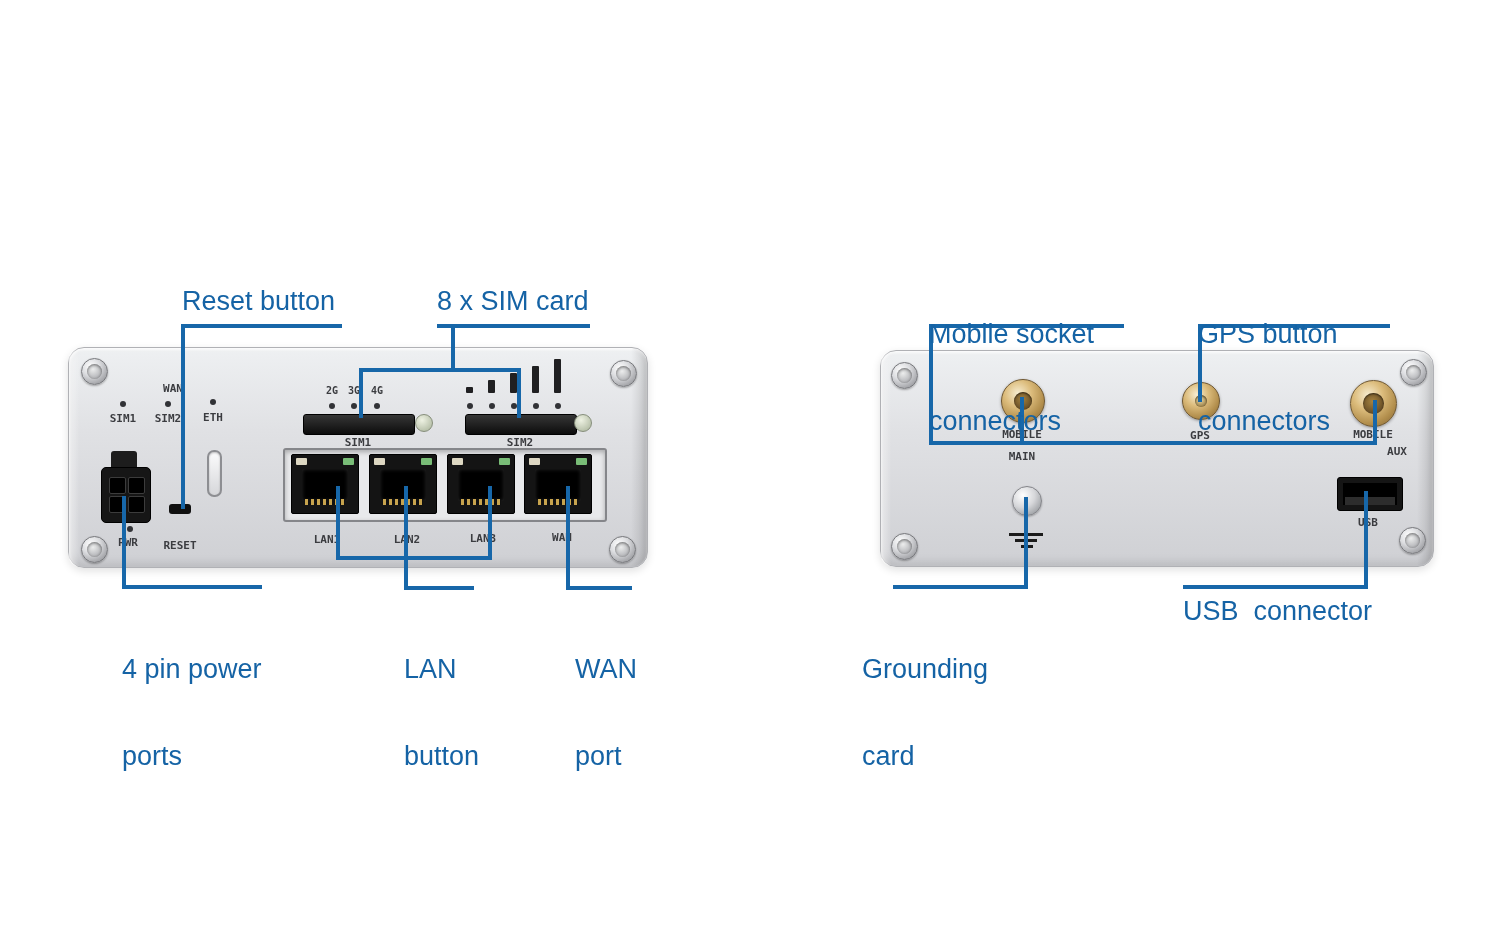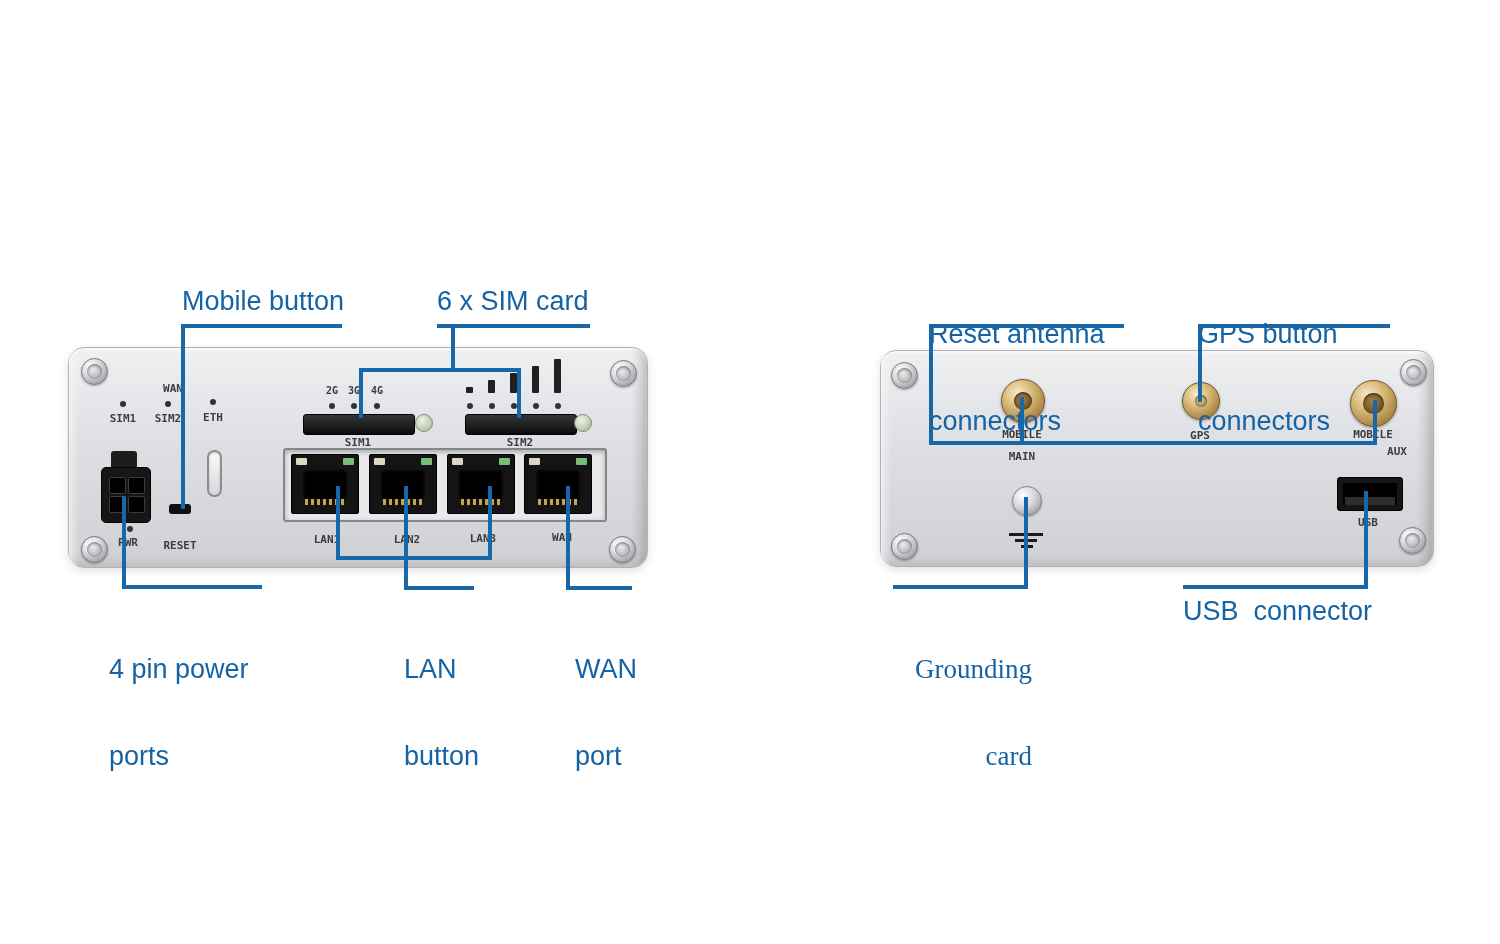--- a/index.html
+++ b/index.html
@@ -67,21 +67,21 @@
     background:radial-gradient(circle at 35% 30%,#ffffff,#d6d7da 45%,#9da0a4 82%);
     border:1px solid #84858a;box-shadow:0 1px 2px rgba(0,0,0,.3);}
   .gbar{position:absolute;height:3px;background:#1b1b1b;}
   .usb-port{position:absolute;background:#151515;border:1px solid #000;border-radius:3px;}
   .usb-port .cav{position:absolute;left:5px;top:5px;right:5px;bottom:5px;background:#000;}
   .usb-port .tongue{position:absolute;left:7px;top:19px;width:50px;height:8px;background:#2d2d2d;}
 
   
   .cl{position:absolute;background:#1767a9;}
   .ct{position:absolute;color:#1563a5;font-size:27px;line-height:29px;white-space:pre;}
-  .ct.right{text-align:right;font-family:Liberation Serif, serif;}
+  .ct.right{}
 </style>
 </head>
 <body>
 
 <div class="canvas">
 
   <div class="device" style="left:68px;top:347px;width:578px;height:219px;"></div>
 
   <div class="screw" style="left:81px;top:358px;">
       <i></i>
@@ -245,38 +245,38 @@
 
   <div class="cl" style="left:1198px;top:324px;width:192px;height:4px;"></div>
   <div class="cl" style="left:1198px;top:324px;width:4px;height:78px;"></div>
 
   <div class="cl" style="left:1024px;top:497px;width:4px;height:92px;"></div>
   <div class="cl" style="left:893px;top:585px;width:135px;height:4px;"></div>
 
   <div class="cl" style="left:1364px;top:491px;width:4px;height:98px;"></div>
   <div class="cl" style="left:1183px;top:585px;width:185px;height:4px;"></div>
 
-  <div class="ct" style="left:182px;top:287px;">Mobile button</div>
-  <div class="ct" style="left:437px;top:287px;">6 x SIM card</div>
-
-  <div class="ct" style="left:109px;top:597px;">
+  <div class="ct" style="left:182px;top:287px;">Reset button</div>
+  <div class="ct" style="left:437px;top:287px;">8 x SIM card</div>
+
+  <div class="ct" style="left:122px;top:597px;">
     <div>4 pin power</div>
     <div>ports</div>
   </div>
   <div class="ct" style="left:404px;top:597px;">
     <div>LAN</div>
     <div>button</div>
   </div>
   <div class="ct" style="left:575px;top:597px;">
     <div>WAN</div>
     <div>port</div>
   </div>
 
   <div class="ct" style="left:929px;top:262px;">
-    <div>Reset antenna</div>
+    <div>Mobile socket</div>
     <div>connectors</div>
   </div>
   <div class="ct" style="left:1198px;top:262px;">
     <div>GPS button</div>
     <div>connectors</div>
   </div>
   <div class="ct right" style="left:862px;top:597px;width:170px;">
     <div>Grounding</div>
     <div>card</div>
   </div>

